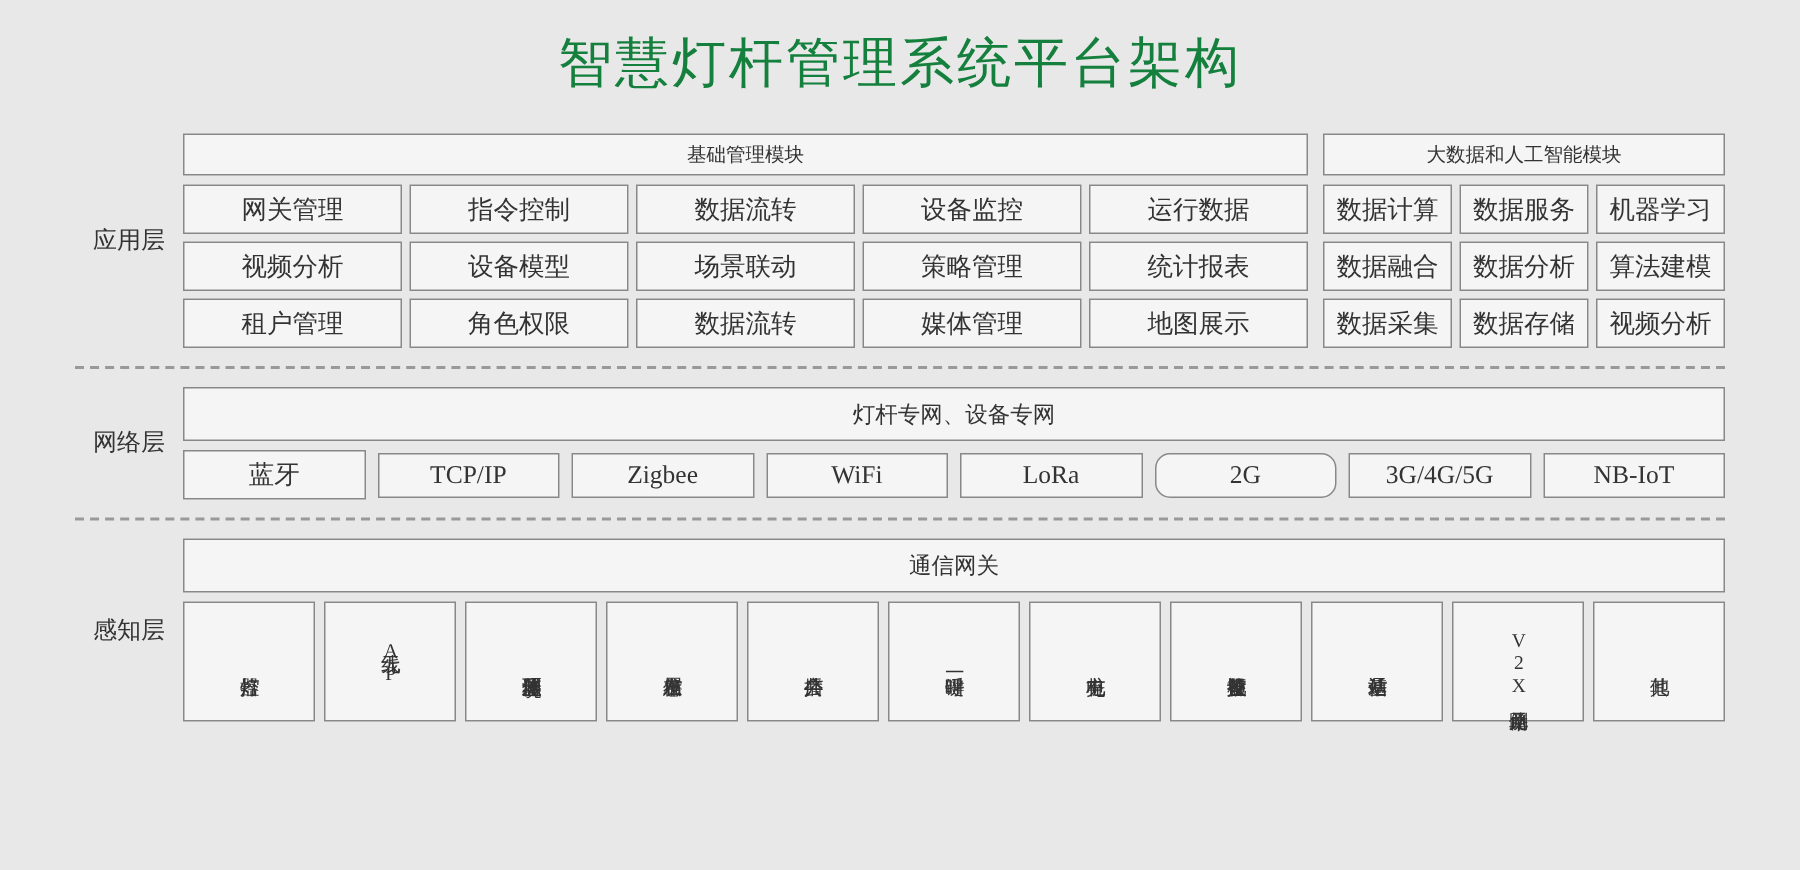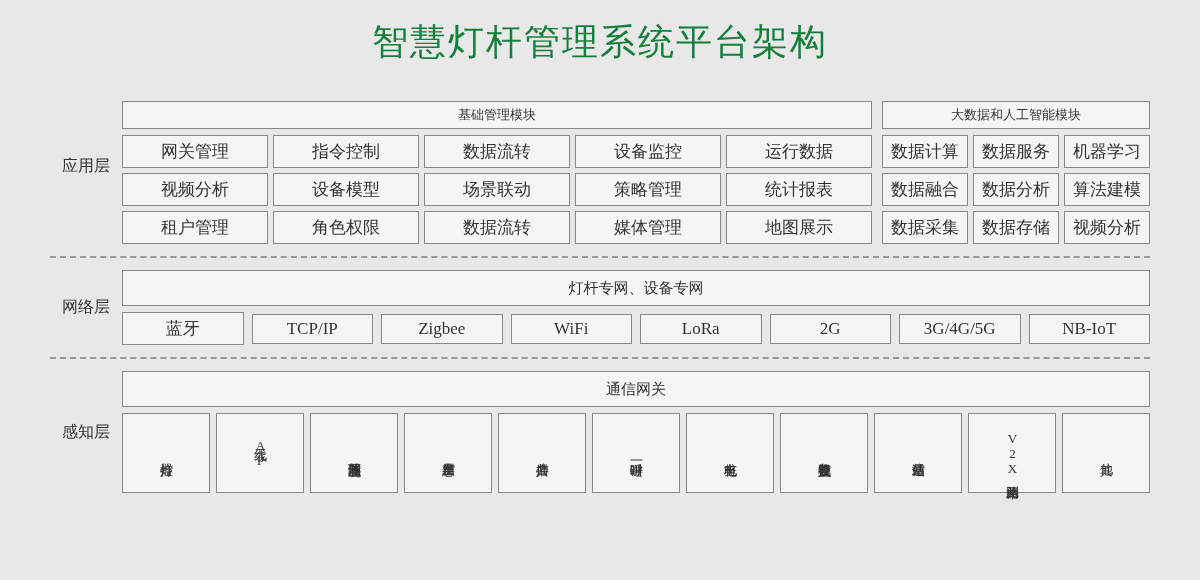--- a/index.html
+++ b/index.html
@@ -87,21 +87,20 @@
     .module-header {
       border: 1px solid #888;
       background: #f5f5f5;
       font-size: 13px;
       color: #333;
       text-align: center;
       padding: 4px 0;
       display: flex;
       align-items: center;
       justify-content: center;
-      margin-top: 12px;
     }
     .module-grid {
       display: grid;
       grid-template-columns: repeat(5, 1fr);
       gap: 5px;
     }
     .module-grid-3 {
       display: grid;
       grid-template-columns: repeat(3, 1fr);
       gap: 5px;
@@ -191,21 +190,21 @@
   <div class="layer-row">
     <div class="layer-label">网络层</div>
     <div class="layer-content">
       <div class="box box-tall" style="align-self:stretch; font-size:15px;">灯杆专网、设备专网</div>
       <div class="network-items" id="network-items">
           <div class="box" style="flex: 1 1 0%;">蓝牙</div>
           <div class="box" style="flex: 1 1 0%;">TCP/IP</div>
           <div class="box" style="flex: 1 1 0%;">Zigbee</div>
           <div class="box" style="flex: 1 1 0%;">WiFi</div>
           <div class="box" style="flex: 1 1 0%;">LoRa</div>
-          <div class="box" style="flex: 1 1 0%;">2G</div>
+          <div class="box" style="flex: 1 1 0%; border-radius: 10px;">2G</div>
           <div class="box" style="flex: 1 1 0%;">3G/4G/5G</div>
           <div class="box" style="flex: 1 1 0%;">NB-IoT</div>
         </div>
     </div>
   </div>
 
   <hr class="dashed-divider">
 
   <div class="layer-row">
     <div class="layer-label">感知层</div>

